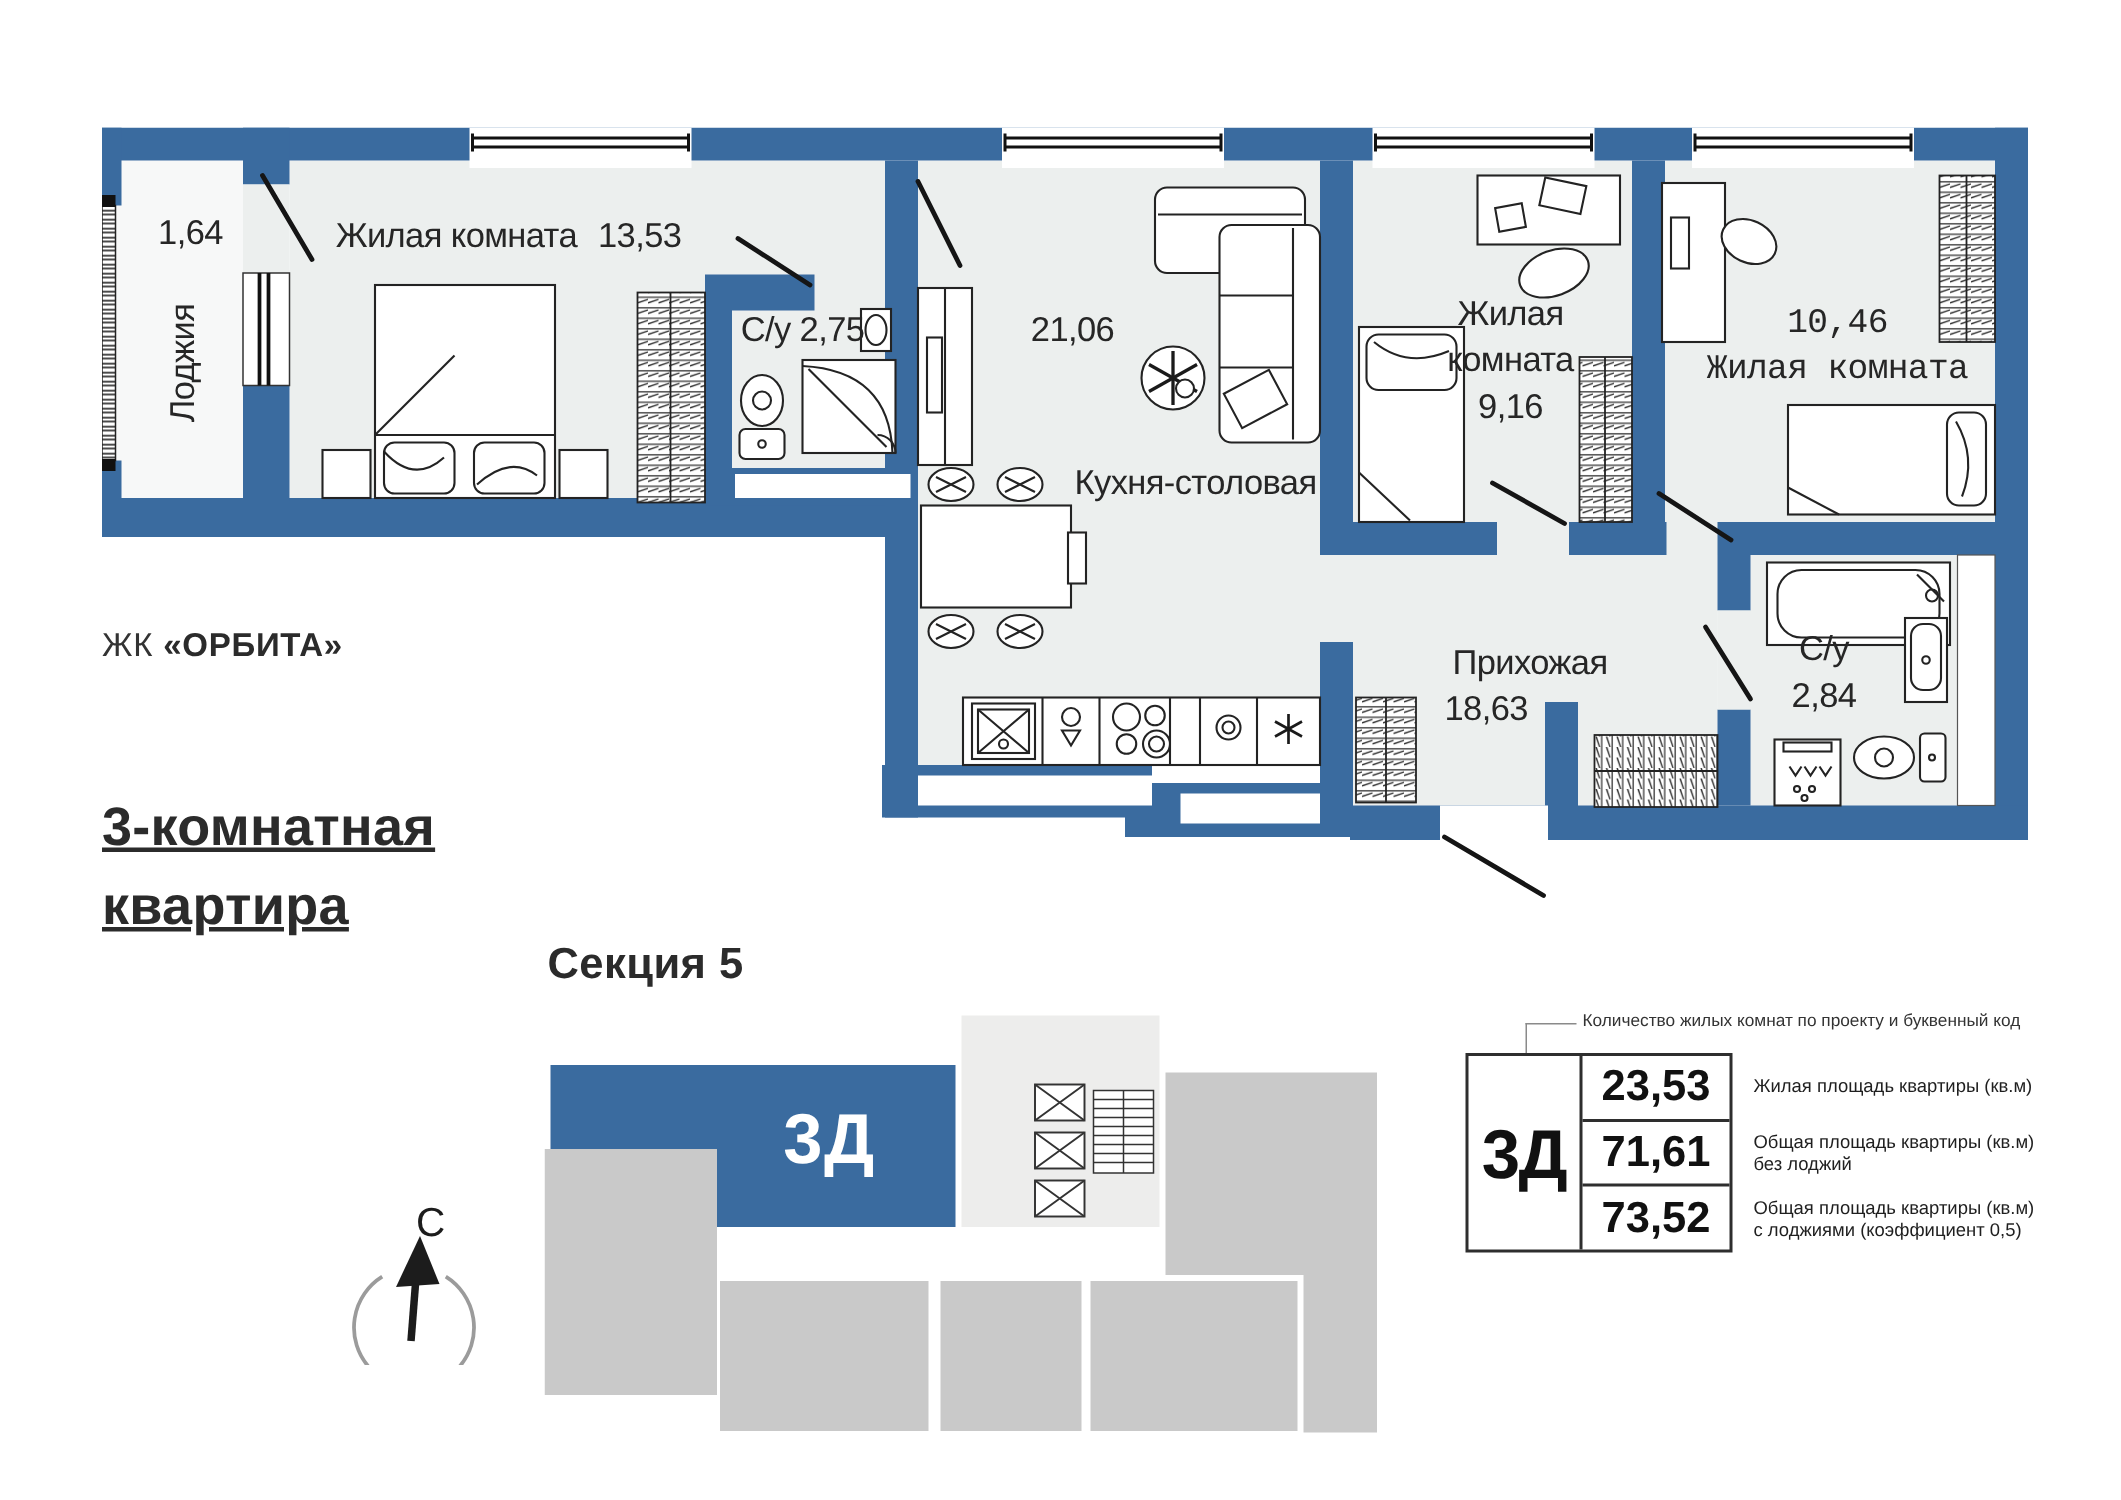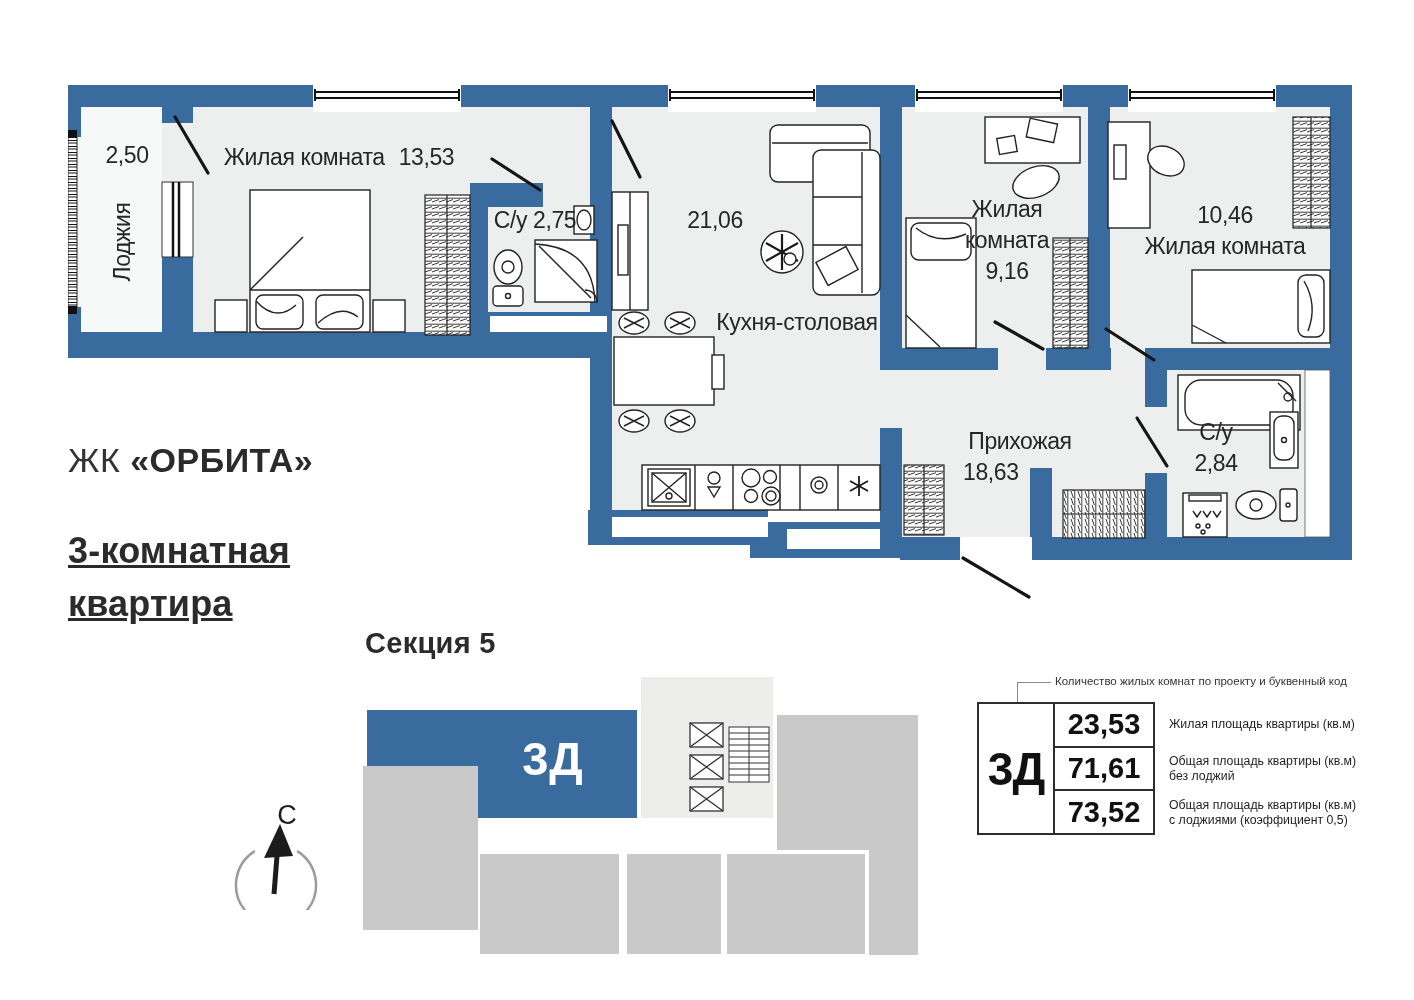--- a/index.html
+++ b/index.html
@@ -19,21 +19,21 @@
   .furn{fill:none;stroke:var(--line);stroke-width:1.4;}
   .door{fill:none;stroke:#151515;stroke-width:3.2;stroke-linecap:round;}
   .winline{stroke:#111;stroke-width:2;}
   
   .plabel{position:absolute;transform:translate(-50%,-50%);white-space:nowrap;
           font-size:23px;letter-spacing:-0.4px;color:#262626;}
   .plabel .gap{display:inline-block;width:14px;}
   .pstack{white-space:normal;text-align:center;line-height:31px;}
   .rot{transform:translate(-50%,-50%) rotate(-90deg);}
   
-  #brand{left:68px;top:441px;font-size:34px;letter-spacing:0.5px;}
+  #brand{left:68px;top:417px;font-size:22px;letter-spacing:0.5px;}
   #brand .light{font-weight:400;color:#333;}
   #brand .strong{font-weight:800;}
   #apt-title{left:68px;top:524px;font-size:36px;font-weight:800;line-height:53px;letter-spacing:0.2px;text-decoration:underline;}
   #section-title{left:365px;top:627px;font-size:29px;font-weight:800;letter-spacing:0.3px;}
   
   #section-diagram{left:363px;top:665px;width:557px;height:292px;}
   .blk{fill:var(--blk);}
   .coreblk{fill:var(--core);}
   #unit-code-label{left:140px;top:66px;width:100px;text-align:center;
       font-size:47px;font-weight:800;color:#ffffff;letter-spacing:1px;}
@@ -349,40 +349,40 @@
         <path class="door" d="M472,105 L424,74"></path>
         <path class="door" d="M544,36 L572,92"></path>
         <path class="door" d="M927,237 L975,264"></path>
         <path class="door" d="M1038,244 L1086,275"></path>
         <path class="door" d="M1069,333 L1099,381"></path>
         <path class="door" d="M895,473 L961,512"></path>
       </g>
     </svg>
 
     
-    <div class="plabel" style="left:59px;top:70px;">2,50</div>
+    <div class="plabel" style="left:59px;top:70px;">1,64</div>
     <div class="plabel rot" style="left:54px;top:157px;">Лоджия</div>
 
     <div class="plabel" style="left:271px;top:72px;text-align:center;">
       <span>Жилая комната</span><span class="gap"></span><span>13,53</span>
     </div>
 
     <div class="plabel" style="left:467px;top:135px;">
       <span>С/у</span>&nbsp;<span>2,75</span>
     </div>
 
     <div class="plabel" style="left:647px;top:135px;">21,06</div>
     <div class="plabel" style="left:729px;top:237px;">Кухня-столовая</div>
 
     <div class="plabel pstack" style="left:939px;top:155px;width:120px;">
       <div style="width:100px;margin:0 auto;">Жилая комната</div>
       <div>9,16</div>
     </div>
 
-    <div class="plabel pstack" style="left:1157px;top:146px;width:190px;">
+    <div class="plabel pstack" style="left:1157px;top:146px;width:190px;font-family:Liberation Mono, monospace;">
       <div>10,46</div>
       <div>Жилая комната</div>
     </div>
 
     <div class="plabel pstack" style="left:952px;top:372px;width:170px;">
       <div>Прихожая</div>
       <div style="text-align:left;padding-left:28px;">18,63</div>
     </div>
 
     <div class="plabel pstack" style="left:1148px;top:363px;width:90px;">

